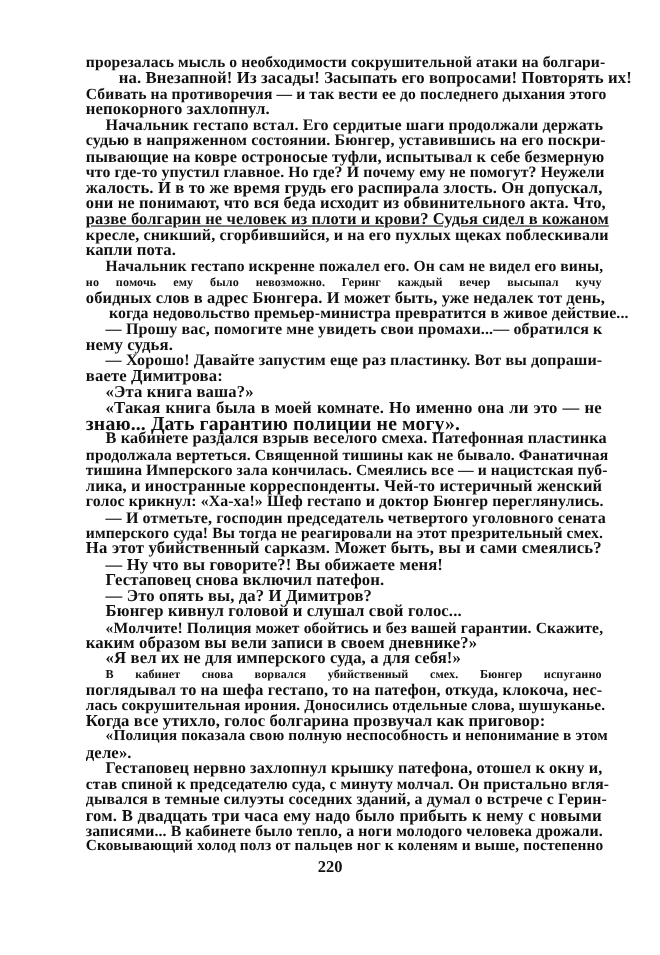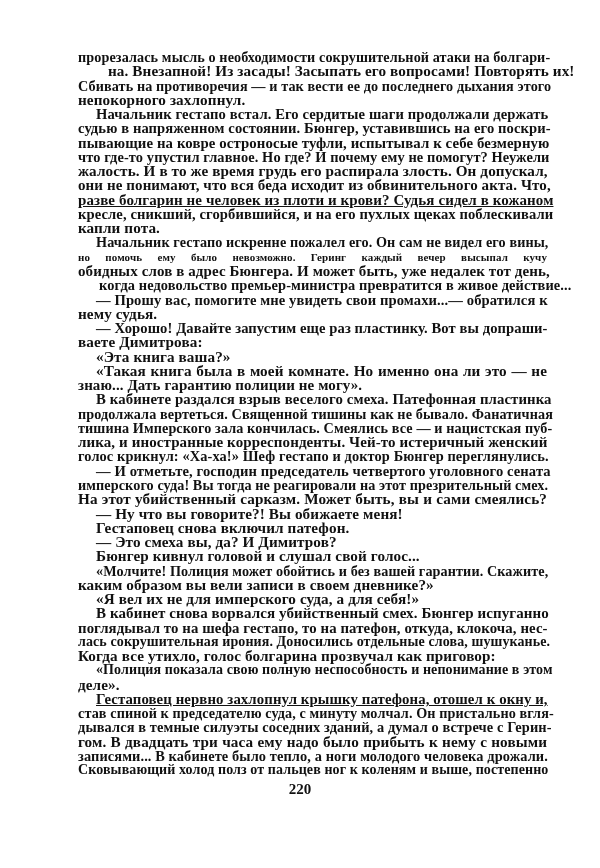--- a/index.html
+++ b/index.html
@@ -43,42 +43,42 @@
     <span class="line indent" style="height: 14.2745px; font-size: 14.2px;">Начальник гестапо искренне пожалел его. Он сам не видел его вины,</span>
     <span class="line" style="height: 14.2745px; font-size: 11px; font-family: Liberation Serif, serif;">но помочь ему было невозможно. Геринг каждый вечер высыпал кучу</span>
     <span class="line" style="height: 14.2745px; font-size: 15px;">обидных слов в адрес Бюнгера. И может быть, уже недалек тот день,</span>
     <span class="line" style="height: 14.2745px; font-size: 14.4px; margin-left: 21px;">когда недовольство премьер-министра превратится в живое действие...</span>
     <span class="line indent" style="height: 14.2745px; font-size: 14.6px;">— Прошу вас, помогите мне увидеть свои промахи...— обратился к</span>
     <span class="line last" style="height: 14.2745px; font-size: 15.2px;">нему судья.</span>
     <span class="line indent" style="height: 14.2745px; font-size: 14.6px;">— Хорошо! Давайте запустим еще раз пластинку. Вот вы допраши-</span>
     <span class="line last" style="height: 14.2745px; font-size: 15.2px;">ваете Димитрова:</span>
     <span class="line indent last" style="height: 14.2745px; font-size: 15.2px;">«Эта книга ваша?»</span>
     <span class="line indent" style="height: 14.2745px; font-size: 15.2px;">«Такая книга была в моей комнате. Но именно она ли это — не</span>
-    <span class="line last" style="height: 14.2745px; font-size: 15px;">знаю... Дать гарантию полиции не могу».</span>
+    <span class="line last" style="height: 14.2745px; font-size: 18px;">знаю... Дать гарантию полиции не могу».</span>
     <span class="line indent" style="height: 14.2745px; font-size: 14.8px;">В кабинете раздался взрыв веселого смеха. Патефонная пластинка</span>
     <span class="line" style="height: 14.2745px; font-size: 14.2px;">продолжала вертеться. Священной тишины как не бывало. Фанатичная</span>
     <span class="line" style="height: 14.2745px; font-size: 14.2px;">тишина Имперского зала кончилась. Смеялись все — и нацистская пуб-</span>
     <span class="line" style="height: 14.2745px; font-size: 15px;">лика, и иностранные корреспонденты. Чей-то истеричный женский</span>
     <span class="line" style="height: 14.2745px; font-size: 14.4px;">голос крикнул: «Ха-ха!» Шеф гестапо и доктор Бюнгер переглянулись.</span>
     <span class="line indent" style="height: 14.2745px; font-size: 14.6px;">— И отметьте, господин председатель четвертого уголовного сената</span>
     <span class="line" style="height: 14.2745px; font-size: 14.2px;">имперского суда! Вы тогда не реагировали на этот презрительный смех.</span>
     <span class="line" style="height: 14.2745px; font-size: 15.2px;">На этот убийственный сарказм. Может быть, вы и сами смеялись?</span>
     <span class="line indent last" style="height: 14.2745px; font-size: 15.2px;">— Ну что вы говорите?! Вы обижаете меня!</span>
     <span class="line indent last" style="height: 14.2745px; font-size: 15.2px;">Гестаповец снова включил патефон.</span>
-    <span class="line indent last" style="height: 14.2745px; font-size: 15.2px;">— Это смеха вы, да? И Димитров?</span>
+    <span class="line indent last" style="height: 14.2745px; font-size: 15.2px;">— Это опять вы, да? И Димитров?</span>
     <span class="line indent last" style="height: 14.2745px; font-size: 15.2px;">Бюнгер кивнул головой и слушал свой голос...</span>
     <span class="line indent" style="height: 14.2745px; font-size: 14.2px;">«Молчите! Полиция может обойтись и без вашей гарантии. Скажите,</span>
     <span class="line last" style="height: 14.2745px; font-size: 15.2px;">каким образом вы вели записи в своем дневнике?»</span>
     <span class="line indent last" style="height: 14.2745px; font-size: 15.2px;">«Я вел их не для имперского суда, а для себя!»</span>
-    <span class="line indent" style="height: 14.2745px; font-size: 15px;">В кабинет снова ворвался убийственный смех. Бюнгер испуганно</span>
+    <span class="line indent" style="height: 14.2745px; font-size: 11px;">В кабинет снова ворвался убийственный смех. Бюнгер испуганно</span>
     <span class="line" style="height: 14.2745px; font-size: 14.8px;">поглядывал то на шефа гестапо, то на патефон, откуда, клокоча, нес-</span>
     <span class="line" style="height: 14.2745px; font-size: 14px;">лась сокрушительная ирония. Доносились отдельные слова, шушуканье.</span>
     <span class="line last" style="height: 14.2745px; font-size: 15.2px;">Когда все утихло, голос болгарина прозвучал как приговор:</span>
     <span class="line indent" style="height: 14.2745px; font-size: 14px;">«Полиция показала свою полную неспособность и непонимание в этом</span>
     <span class="line last" style="height: 14.2745px; font-size: 15.2px;">деле».</span>
-    <span class="line indent" style="height: 14.2745px; font-size: 14.8px; text-decoration: underline;">Гестаповец нервно захлопнул крышку патефона, отошел к окну и,</span>
+    <span class="line indent" style="height: 14.2745px; font-size: 14.8px;">Гестаповец нервно захлопнул крышку патефона, отошел к окну и,</span>
     <span class="line" style="height: 14.2745px; font-size: 14.2px;">став спиной к председателю суда, с минуту молчал. Он пристально вгля-</span>
     <span class="line" style="height: 14.2745px; font-size: 14.4px;">дывался в темные силуэты соседних зданий, а думал о встрече с Герин-</span>
     <span class="line" style="height: 14.2745px; font-size: 15.2px;">гом. В двадцать три часа ему надо было прибыть к нему с новыми</span>
     <span class="line" style="height: 14.2745px; font-size: 14.4px;">записями... В кабинете было тепло, а ноги молодого человека дрожали.</span>
     <span class="line" style="height: 14.2745px; font-size: 14px;">Сковывающий холод полз от пальцев ног к коленям и выше, постепенно</span>
   </div>
 <div class="page-number">220</div>
 
 </body></html>

